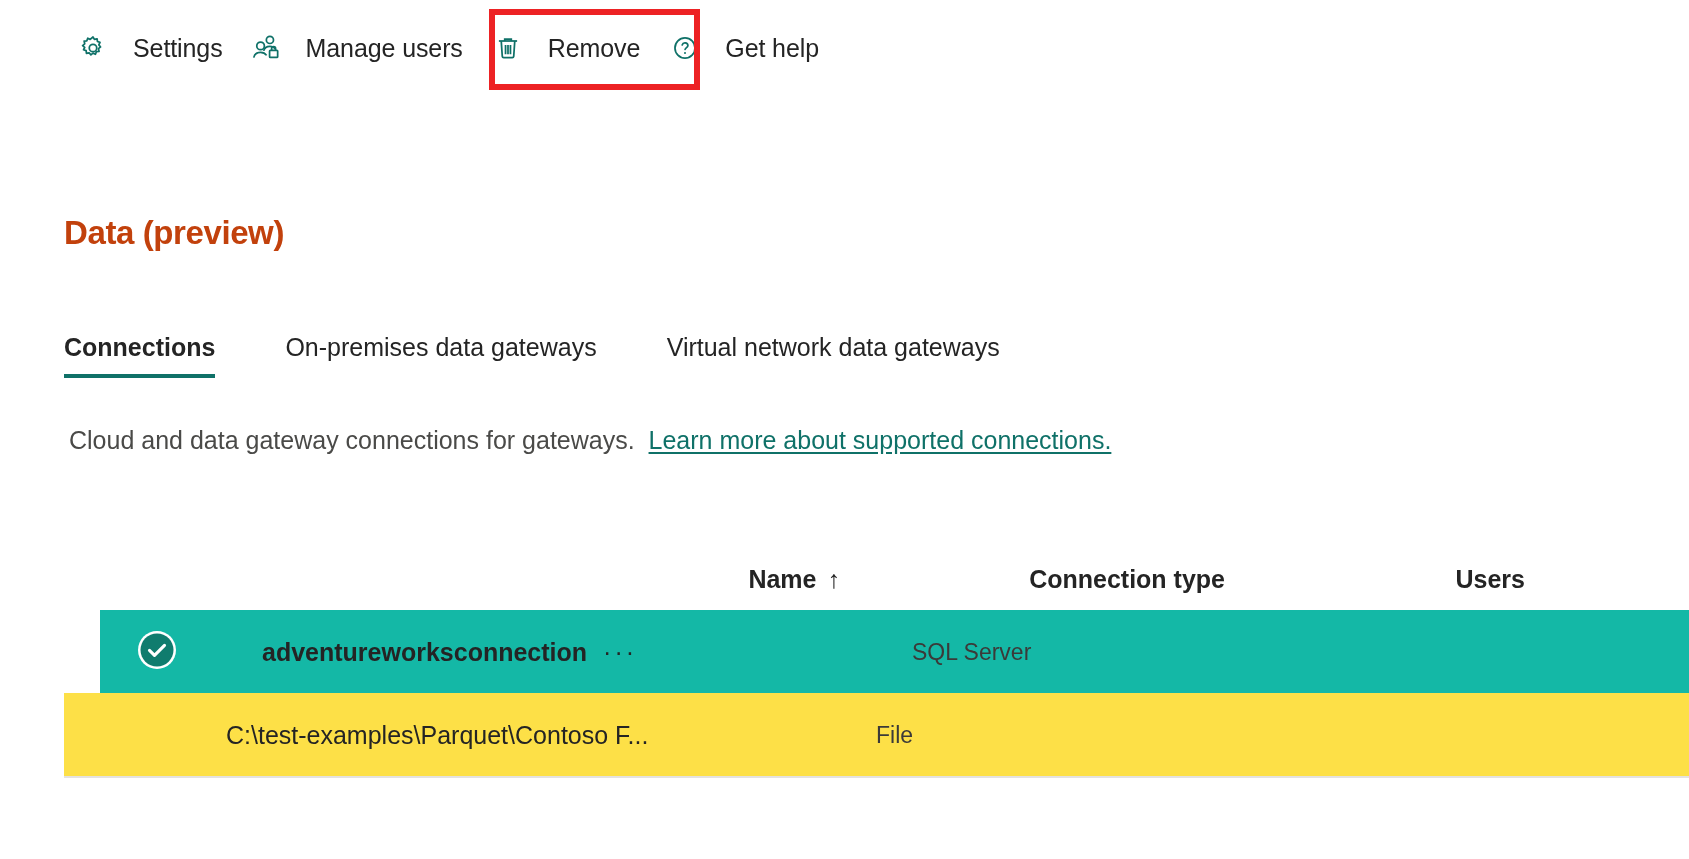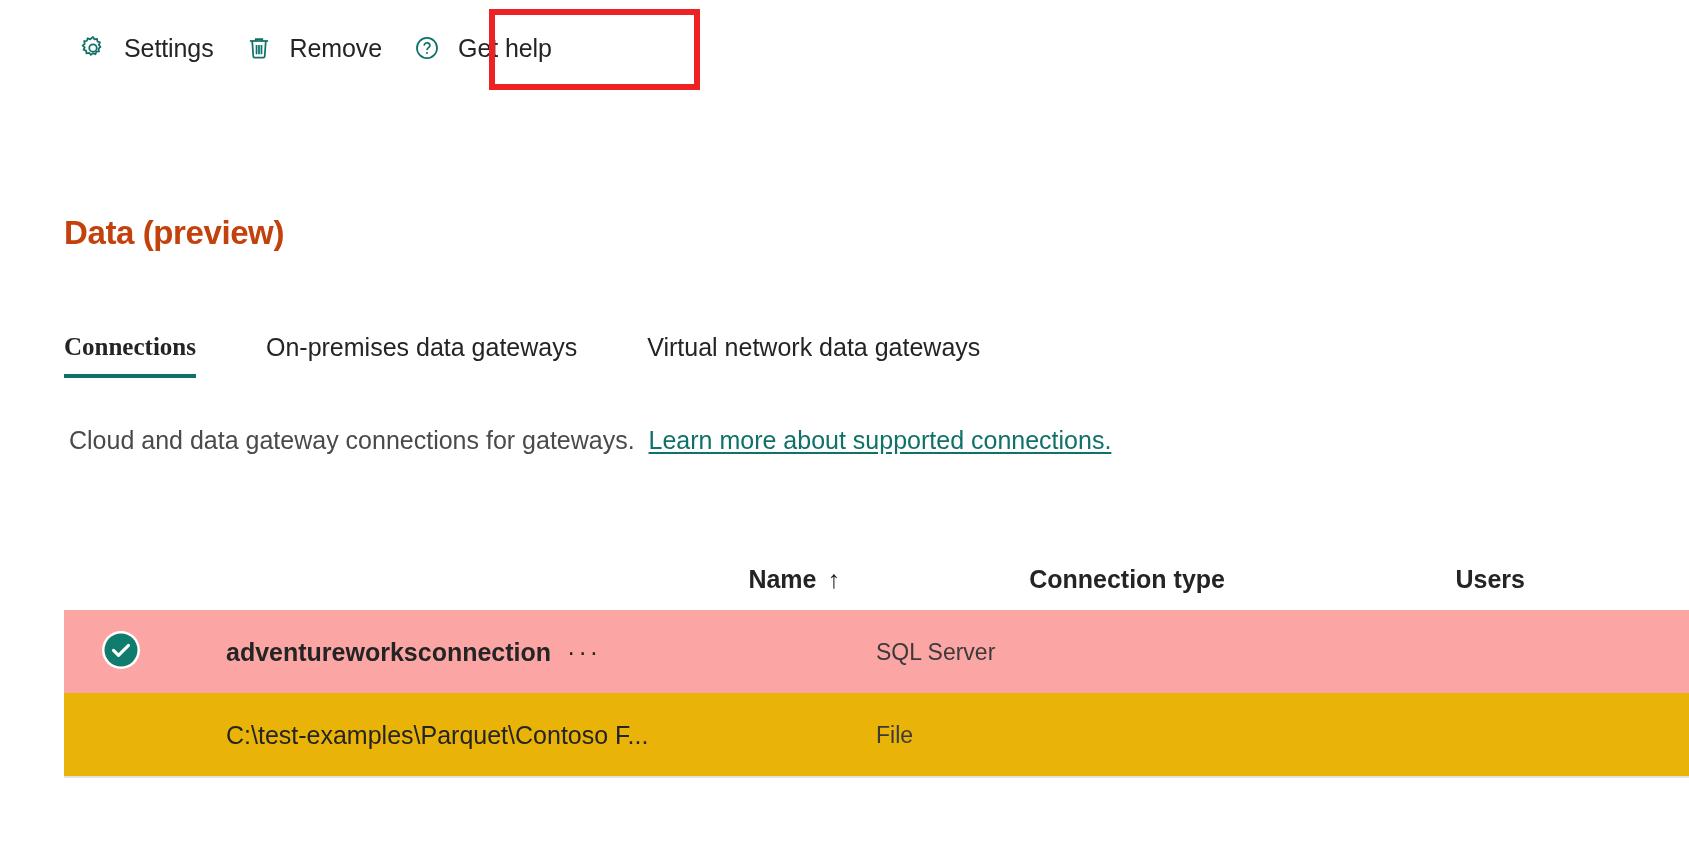--- a/index.html
+++ b/index.html
@@ -48,21 +48,21 @@
     align-items: center;
     justify-content: center;
     width: 30px;
     height: 30px;
     flex: 0 0 30px;
   }
   .tb-item .tb-label {
     font-size: 25px;
     line-height: 30px;
     color: #242424;
-    margin-left: 16px;
+    margin-left: 25px;
     letter-spacing: -0.1px;
   }
   .tb-item.remove-item {
     margin-left: 2px;
     margin-right: 2px;
     text-align: center;
   }
 
   
   .red-box {
@@ -101,21 +101,20 @@
     padding: 0 0 14px 0;
     margin-right: 70px;
     font-size: 25px;
     line-height: 34px;
     color: #242424;
     cursor: pointer;
     white-space: nowrap;
   }
   .tab.active {
     font-weight: bold;
-    font-family: Liberation Serif, serif;
   }
   .tab.active::after {
     content: "";
     position: absolute;
     left: 0;
     right: 0;
     bottom: 0;
     height: 4px;
     background: #0f7168;
   }
@@ -169,24 +168,25 @@
     margin-left: 11px;
     font-size: 25px;
     font-weight: normal;
     color: #242424;
   }
 
   .row {
     display: flex;
     align-items: center;
     height: 83px;
-    background: #eab308;
+    background: #fde047;
   }
   .row.selected {
-    background: #fca5a5;
+    background: #14b8a6;
+    margin-left: 36px;
   }
   .row.last {
     border-bottom: 2px solid #e4e2e0;
   }
   .cell {
     font-size: 25px;
     line-height: 32px;
     color: #242424;
     white-space: nowrap;
     overflow: hidden;
@@ -227,20 +227,33 @@
     <div class="tb-item">
       <span class="tb-icon">
         <svg width="28" height="28" viewBox="0 0 24 24" fill="none" stroke="#0f7168" stroke-width="1.5">
           <circle cx="12" cy="12" r="3.2"></circle>
           <path d="M12 2.6l1.2 2.0 2.3-.5.3 2.3 2.2.8-1.0 2.1 1.5 1.8-1.8 1.5.5 2.3-2.3.3-.8 2.2-2.1-1.0-1.8 1.5-1.5-1.8-2.3.5-.3-2.3-2.2-.8 1.0-2.1L3.1 9.9l1.8-1.5-.5-2.3 2.3-.3.8-2.2 2.1 1.0z" stroke-linejoin="round"></path>
         </svg>
       </span>
       <span class="tb-label">Settings</span>
     </div>
 
+    <div class="tb-item">
+      <span class="tb-icon">
+        <svg width="30" height="30" viewBox="0 0 26 26" fill="none" stroke="#0f7168" stroke-width="1.5">
+          <circle cx="16.4" cy="6.0" r="3.1"></circle>
+          <path d="M11.0 15.5c0.6-2.4 2.8-3.9 5.4-3.9 2.0 0 3.8 0.9 4.8 2.3"></path>
+          <circle cx="8.3" cy="11.2" r="3.3"></circle>
+          <path d="M2.4 21.4c0.5-2.9 3.0-4.6 5.9-4.6 2.2 0 4.1 1.0 5.2 2.6"></path>
+          <rect x="16.1" y="15.0" width="7.0" height="6.2" rx="0.7"></rect>
+          <path d="M17.9 15.0v-1.6a1.7 1.7 0 0 1 3.4 0v1.6"></path>
+        </svg>
+      </span>
+      <span class="tb-label">Manage users</span>
+    </div>
 
     <div class="tb-item remove-item">
       <span class="tb-icon">
         <svg width="28" height="28" viewBox="0 0 24 24" fill="none" stroke="#0f7168" stroke-width="1.5">
           <path d="M4.2 6.0h15.6"></path>
           <path d="M9.2 6.0V4.3h5.6v1.7"></path>
           <path d="M6.2 6.0l0.9 13.2a1.2 1.2 0 0 0 1.2 1.1h7.4a1.2 1.2 0 0 0 1.2-1.1L17.8 6.0"></path>
           <path d="M9.9 9.4v8.0M12 9.4v8.0M14.1 9.4v8.0"></path>
         </svg>
       </span>

